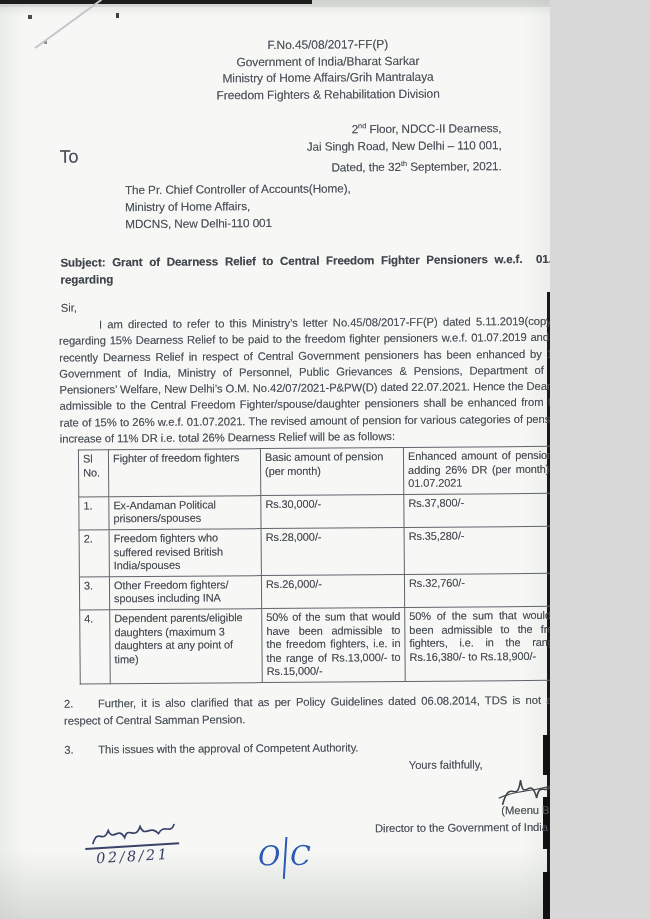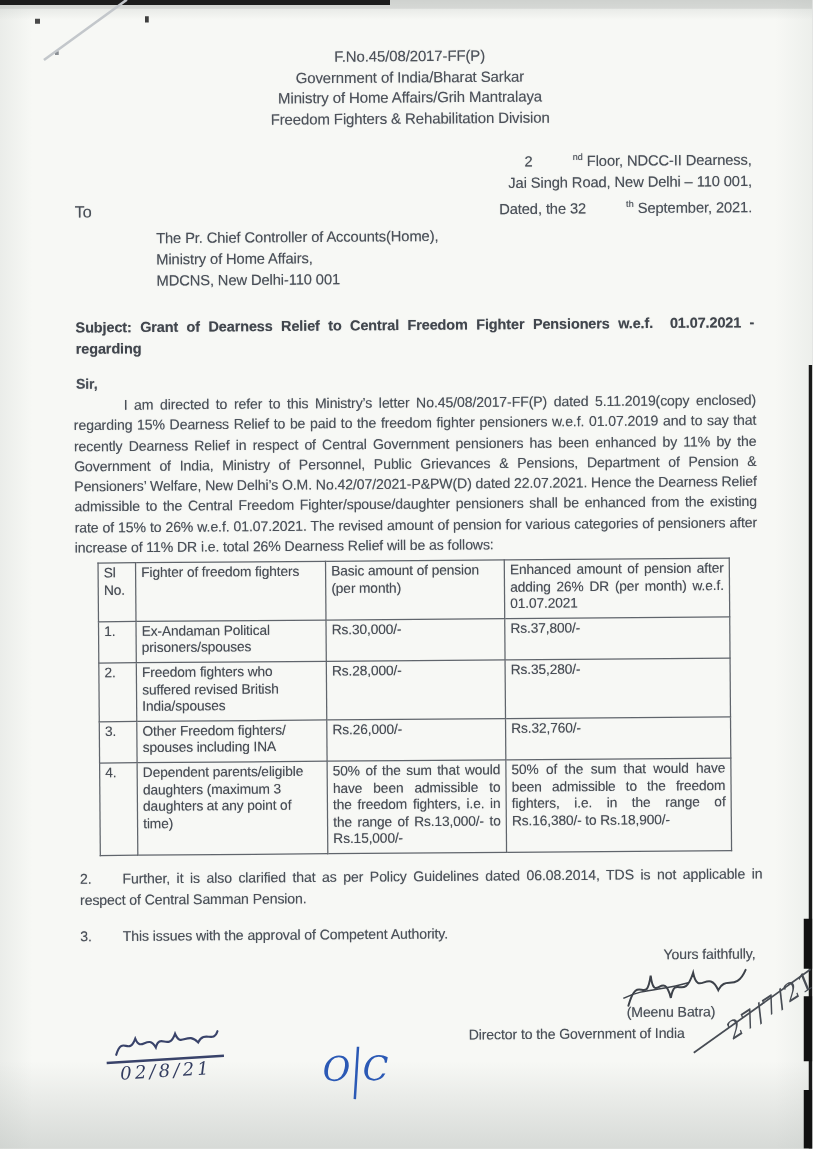--- a/index.html
+++ b/index.html
@@ -1,49 +1,49 @@
 <!DOCTYPE html>
 <html><head>
 <meta charset="utf-8">
 <style>
   html,body { margin:0; padding:0; background:#d8d8d8; }
   .page {
-    position:relative; width:650px; height:919px; overflow:hidden;
+    position:relative; width:550px; height:919px; overflow:hidden;
     font-family:"Liberation Sans", sans-serif; color:#4a5058;
     background:
       linear-gradient(180deg, rgba(195,200,197,.50) 0px, rgba(195,200,197,0) 16px),
       linear-gradient(0deg,  rgba(188,193,190,.55) 0px, rgba(188,193,190,0) 70px),
       linear-gradient(90deg, rgba(205,210,206,.30) 0px, rgba(205,210,206,0) 26px),
       linear-gradient(270deg, rgba(205,210,206,.25) 0px, rgba(205,210,206,0) 30px),
       #f7f8f5;
   }
   .content { position:absolute; inset:0; transform:rotate(-0.45deg); transform-origin:50% 50%;
              text-shadow:0 0 .6px rgba(80,86,95,.55); font-size:11.3px; letter-spacing:-.1px; }
   .abs { position:absolute; }
   .hdr { top:37px; left:0; width:650px; text-align:center; font-size:12px; line-height:16.6px;
          transform:translateX(6px); color:#4d525a; }
   .addr { top:118px; right:46px; text-align:right; font-size:11.8px; line-height:17px; }
-  sup { font-size:.62em; letter-spacing:0;margin-left:32px; }
-  .to { top:160px; left:62px; font-size:13px; }
+  sup { font-size:.62em; letter-spacing:0; }
+  .to { top:145px; left:62px; font-size:18px; }
   .recipient { top:181px; left:127px; font-size:11.8px; line-height:17px; }
   .subject { top:252px; left:62px; width:543px; font-weight:bold; color:#41464d;
              text-align:justify; line-height:17px; font-size:11.6px; }
-  .sir { top:300px; left:62px;font-weight:bold; }
+  .sir { top:300px; left:62px; }
   .para1 { top:315px; left:60px; width:546px; margin:0; text-align:justify;
            text-indent:40px; line-height:16.3px; }
   table.pension { top:448px; left:78px; position:absolute; border-collapse:collapse;
                   width:505px; font-size:11px; line-height:13.6px; color:#474c54;
                   table-layout:fixed; }
   table.pension th, table.pension td { border:1px solid #60656c; vertical-align:top;
                   padding:2px 4px 3px; font-weight:normal; text-align:left; }
   table.pension .justify { text-align:justify; }
   .para2 { top:694px; left:62px; width:546px; margin:0; text-align:justify; line-height:17px; }
   .para3 { top:742px; left:62px; width:546px; margin:0; }
   .pnum { display:inline-block; width:34px; }
-  .closing { top:760px; right:48px; }
+  .closing { top:760px; right:70px; }
   .signame { top:806px; left:468px; width:132px; text-align:center; }
   .sigtitle { top:823px; left:372px; }
   .hw { font-family:"DejaVu Serif", serif; font-style:italic; text-shadow:none; }
   .hw-date { top:796px; left:574px; transform:rotate(-33deg); font-size:19px;
              letter-spacing:1px; color:#474c54; }
   .receipt { top:820px; left:82px; width:94px; text-align:center; transform:rotate(-3deg);
              color:#333d60; }
   .receipt .line { height:2px; background:#39436a; margin:-2px 0 1px; }
   .receipt .rdate { font-size:14.5px; letter-spacing:2.5px; }
   .oc { top:831px; left:255px; display:flex; align-items:center; font-size:27px; color:#2b59b5; }

